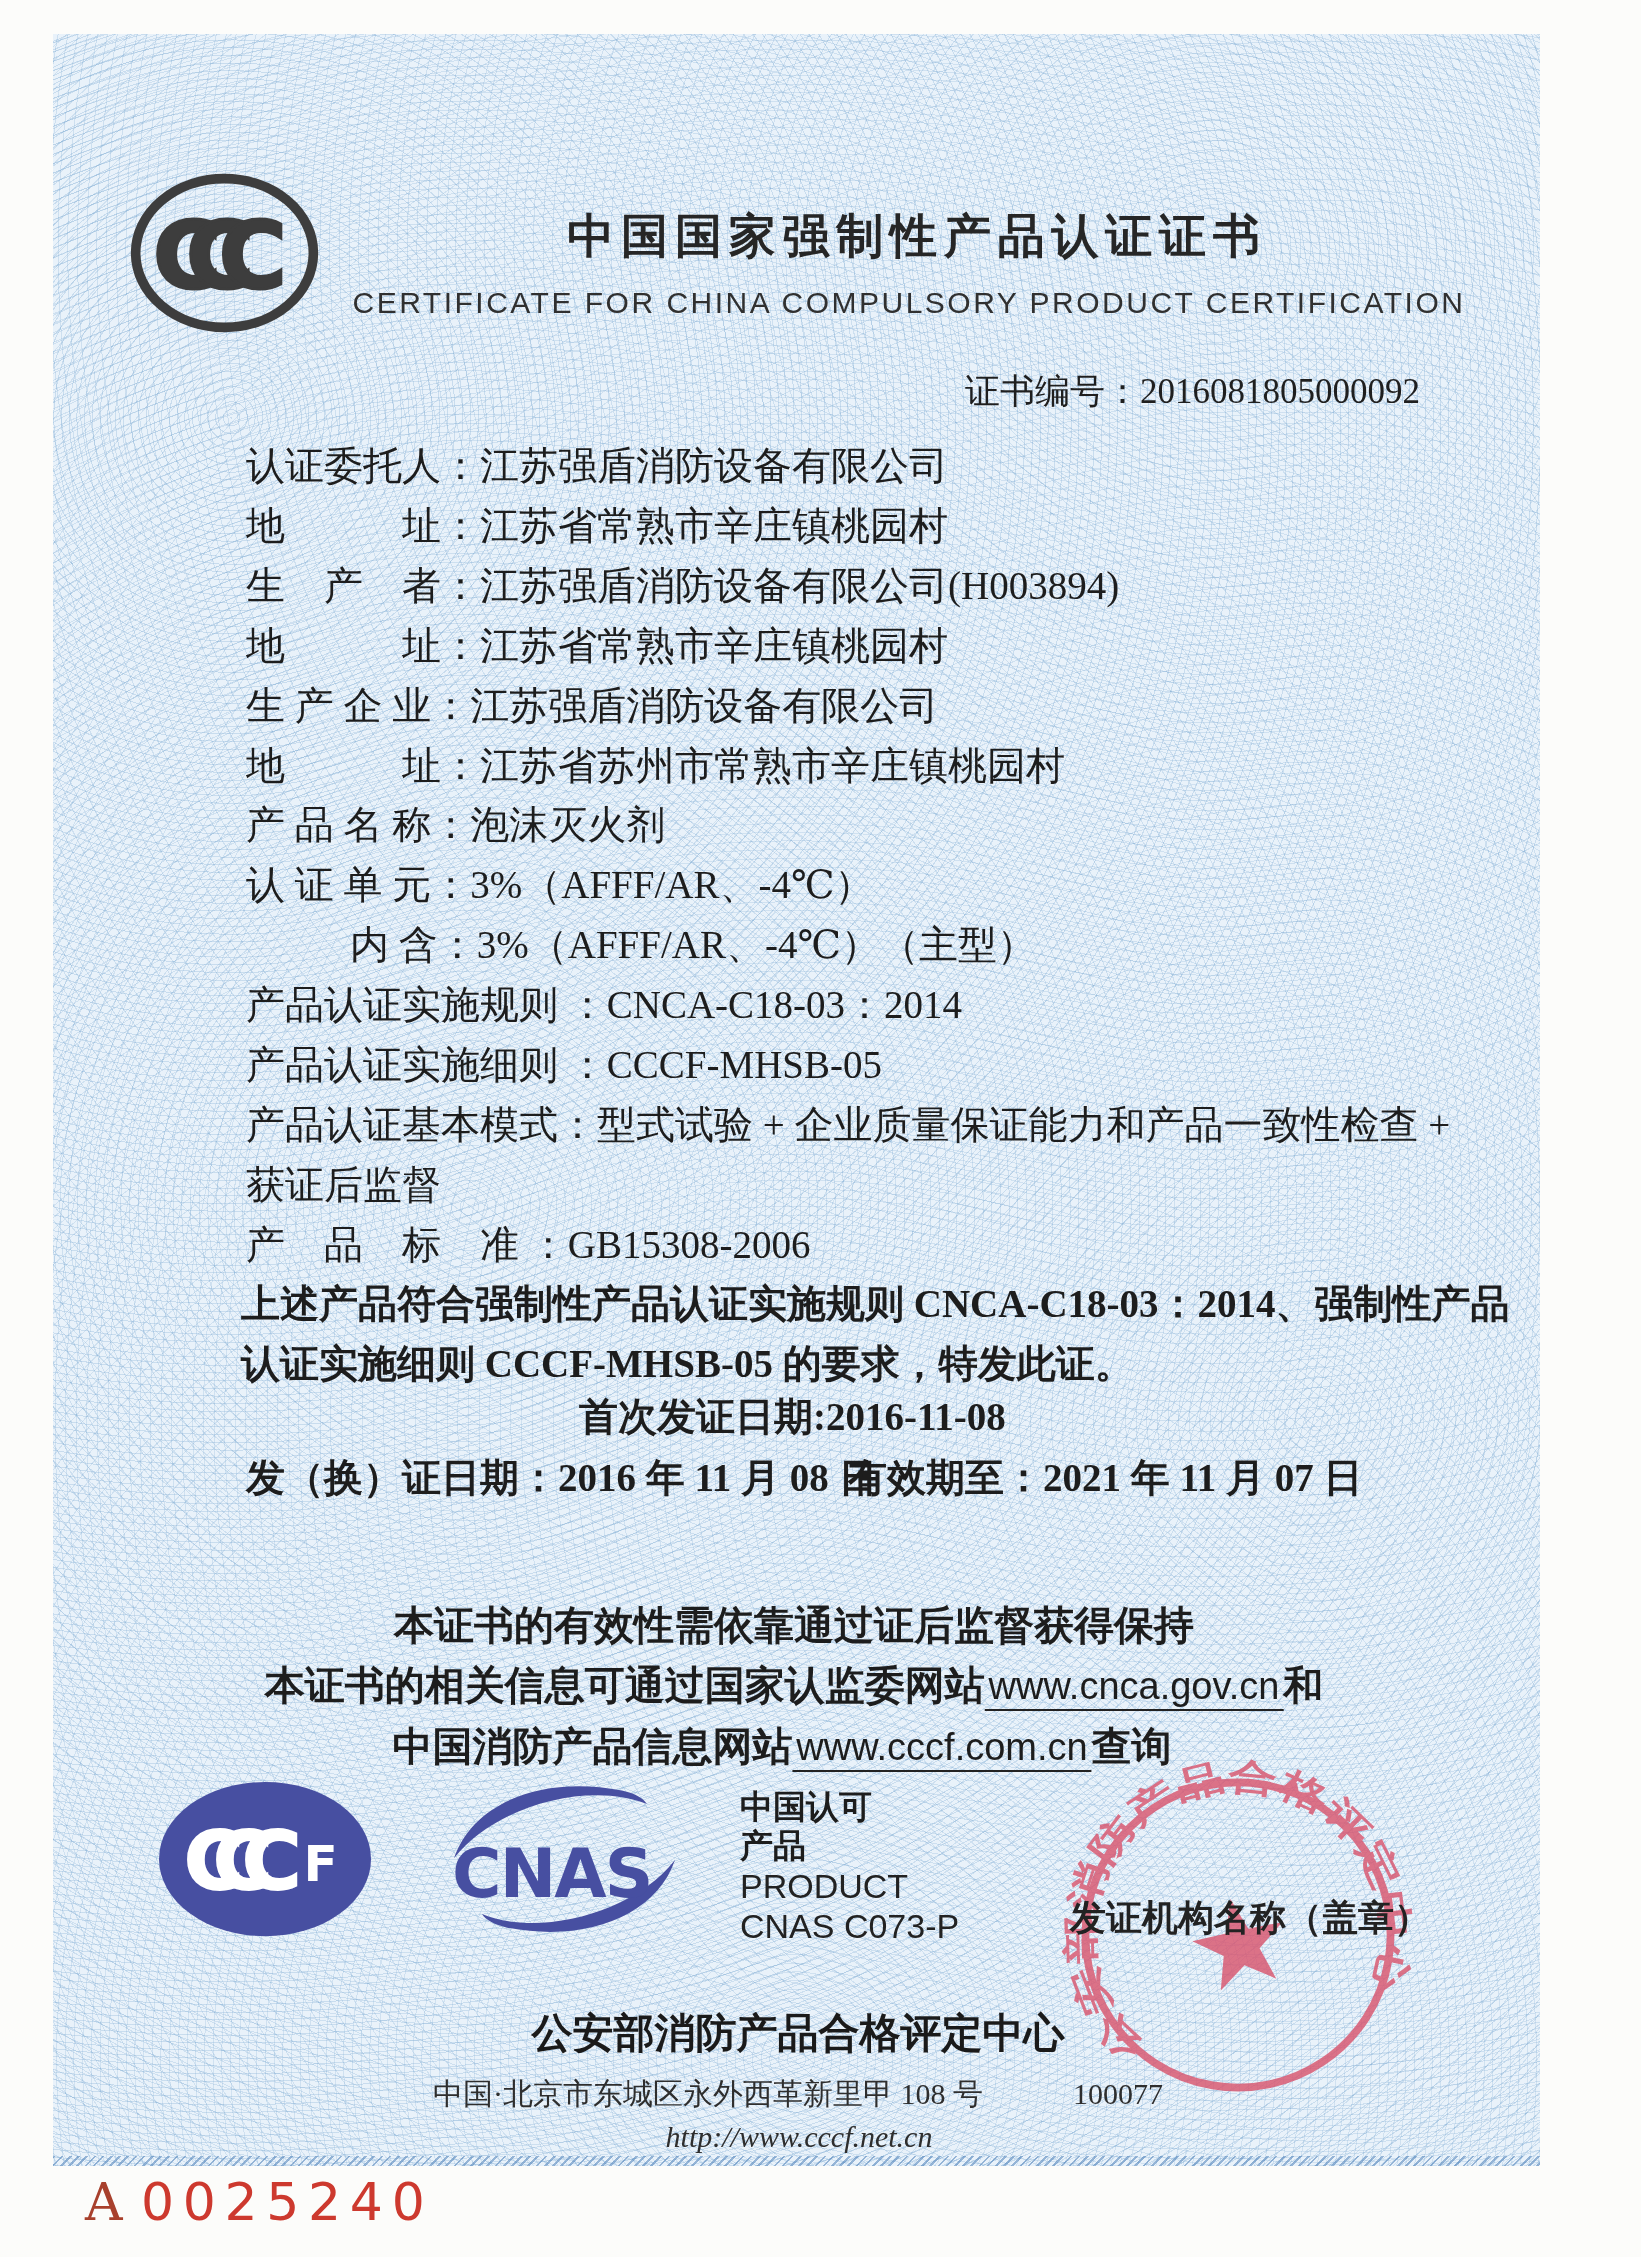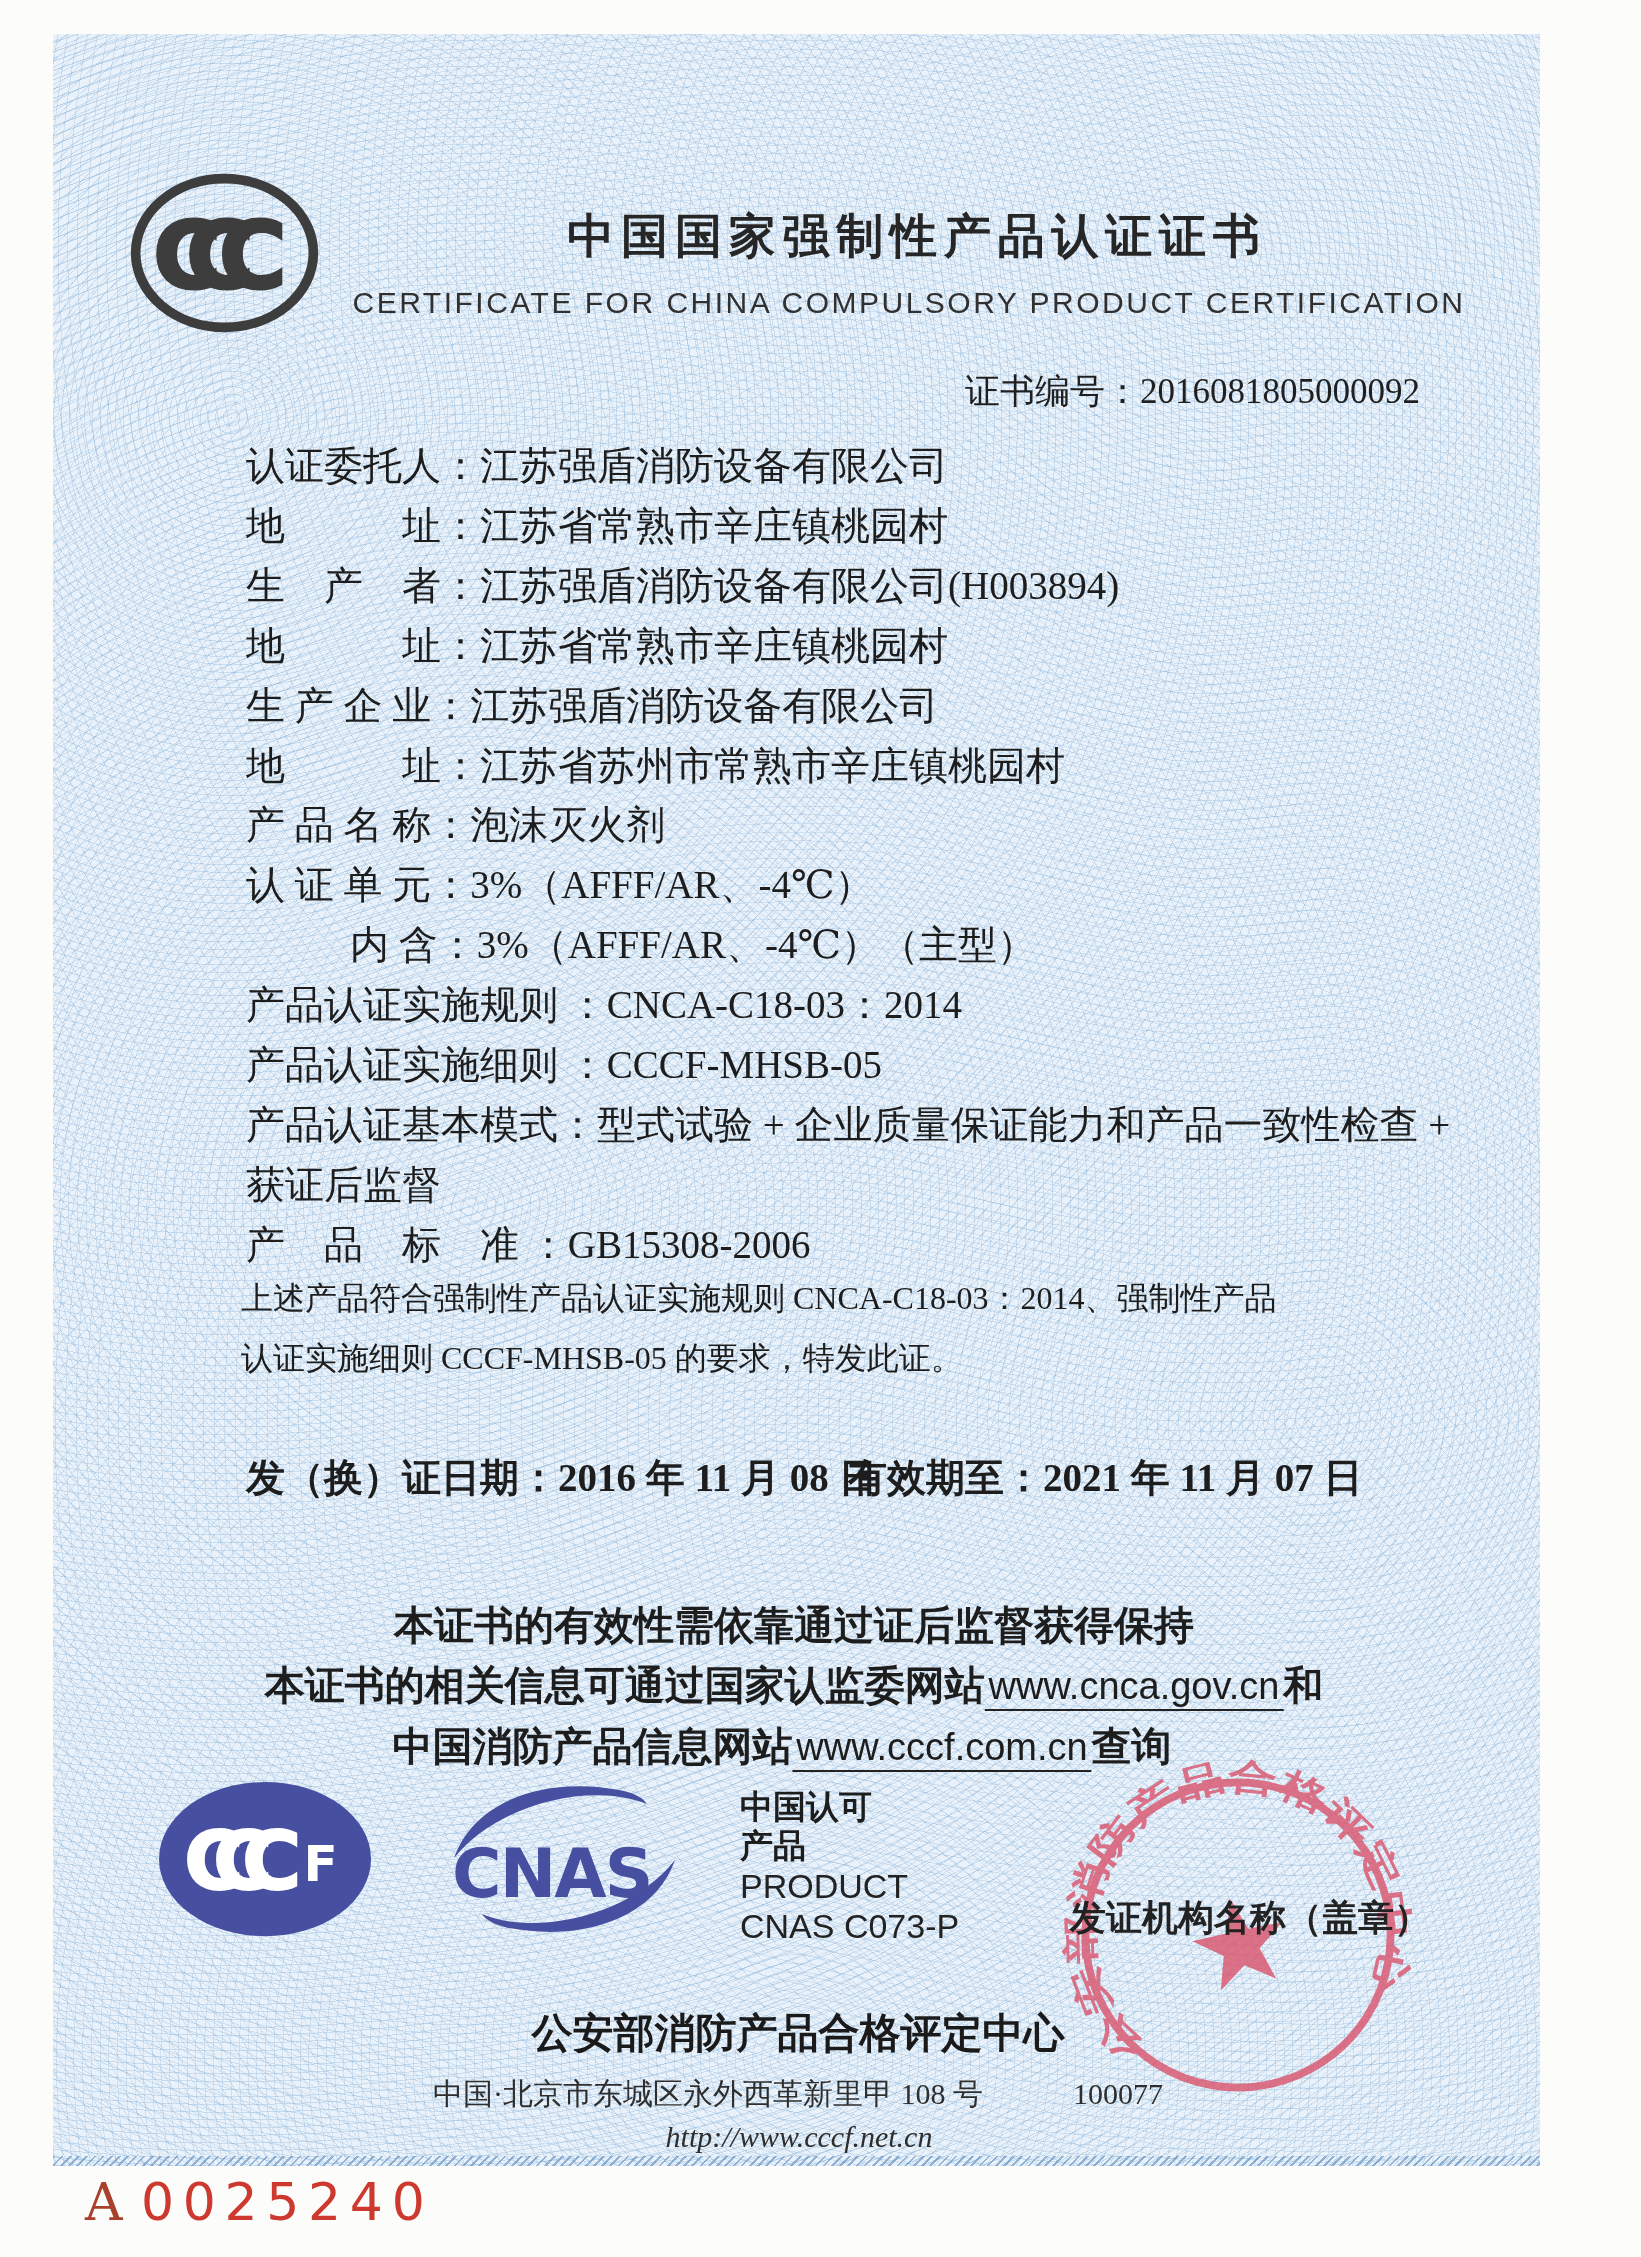--- a/index.html
+++ b/index.html
@@ -16,21 +16,21 @@
   .cert:after{content:"";position:absolute;left:0;bottom:0;width:100%;height:9.7px;
         background:repeating-linear-gradient(135deg, rgba(80,130,185,.55) 0 1.9px, rgba(255,255,255,0) 1.9px 5.8px);}
   .abs{position:absolute;white-space:nowrap;}
   .ctr{transform:translateX(-50%);}
   .title-cn{font-size:47px;font-weight:bold;letter-spacing:6.8px;color:#262626;}
   .title-en{font-family:"Liberation Sans","DejaVu Sans",sans-serif;font-size:30px;letter-spacing:2.5px;color:#303030;}
   .certno{font-size:35px;color:#1f1f1f;margin-left:28px;}
   .row{position:absolute;left:246px;font-size:39px;white-space:nowrap;}
   .row .lbl{font-weight:400;}
   .row .val{font-weight:400;}
-  .stmt{font-size:32px;font-weight:400;}
+  .stmt{font-size:39px;font-weight:700;}
   .dateline{font-size:39px;font-weight:600;}
   .notice{font-size:40px;font-weight:600;}
   .notice .url{font-family:"Liberation Sans","DejaVu Sans",sans-serif;font-weight:400;font-size:38px;
                border-bottom:2.9px solid #222;padding:0 3.9px 1.9px 3.9px;}
   .accred{position:absolute;left:740px;top:1788px;line-height:1.18;}
   .accred .cnl{font-size:33px;font-weight:600;}
   .accred .enl{font-family:"Liberation Sans","DejaVu Sans",sans-serif;font-size:34px;color:#222;}
   .stamp-label{font-size:36px;font-weight:600;color:#222;z-index:3;}
   .orgname{font-size:41px;font-weight:bold;color:#1a1a1a;}
   .addr{font-size:30px;color:#2e2e2e;}
@@ -67,20 +67,21 @@
   <div class="row" style="top:918px;left:350px"><span class="lbl">内 含：</span><span class="val">3%（AFFF/AR、-4℃）（主型）</span></div>
   <div class="row" style="top:978px"><span class="lbl">产品认证实施规则 ：</span><span class="val">CNCA-C18-03：2014</span></div>
   <div class="row" style="top:1038px"><span class="lbl">产品认证实施细则 ：</span><span class="val">CCCF-MHSB-05</span></div>
   <div class="row" style="top:1098px"><span class="lbl">产品认证基本模式：</span><span class="val">型式试验 + 企业质量保证能力和产品一致性检查 +</span></div>
   <div class="row" style="top:1158px"><span class="val">获证后监督</span></div>
   <div class="row" style="top:1218px"><span class="lbl">产　品　标　准 ：</span><span class="val">GB15308-2006</span></div>
 
   <div class="abs stmt" style="left:241px;top:1277px;">上述产品符合强制性产品认证实施规则 CNCA-C18-03：2014、强制性产品</div>
   <div class="abs stmt" style="left:241px;top:1337px;">认证实施细则 CCCF-MHSB-05 的要求，特发此证。</div>
 
+  <div class="abs dateline" style="left:579px;top:1390px;">首次发证日期:2016-11-08</div>
   <div class="abs dateline" style="left:246px;top:1451px;">发（换）证日期：2016 年 11 月 08 日</div>
   <div class="abs dateline" style="left:848px;top:1451px;">有效期至：2021 年 11 月 07 日</div>
 
   <div class="abs ctr notice" style="left:794px;top:1598px;">本证书的有效性需依靠通过证后监督获得保持</div>
   <div class="abs ctr notice" style="left:794px;top:1658px;"><span>本证书的相关信息可通过国家认监委网站</span><span class="url">www.cnca.gov.cn</span><span>和</span></div>
   <div class="abs ctr notice" style="left:782px;top:1719px;"><span>中国消防产品信息网站</span><span class="url">www.cccf.com.cn</span><span>查询</span></div>
 
   <svg style="left:157px;top:1781px;" width="217" height="159" viewBox="0 0 225 165">
     <ellipse cx="112" cy="81" rx="110" ry="80" fill="#474fa1"></ellipse>
     <text x="28" y="112" font-family="DejaVu Sans, sans-serif" font-weight="bold" font-size="84" fill="#ffffff" stroke="#ffffff" stroke-width="2">C</text>

